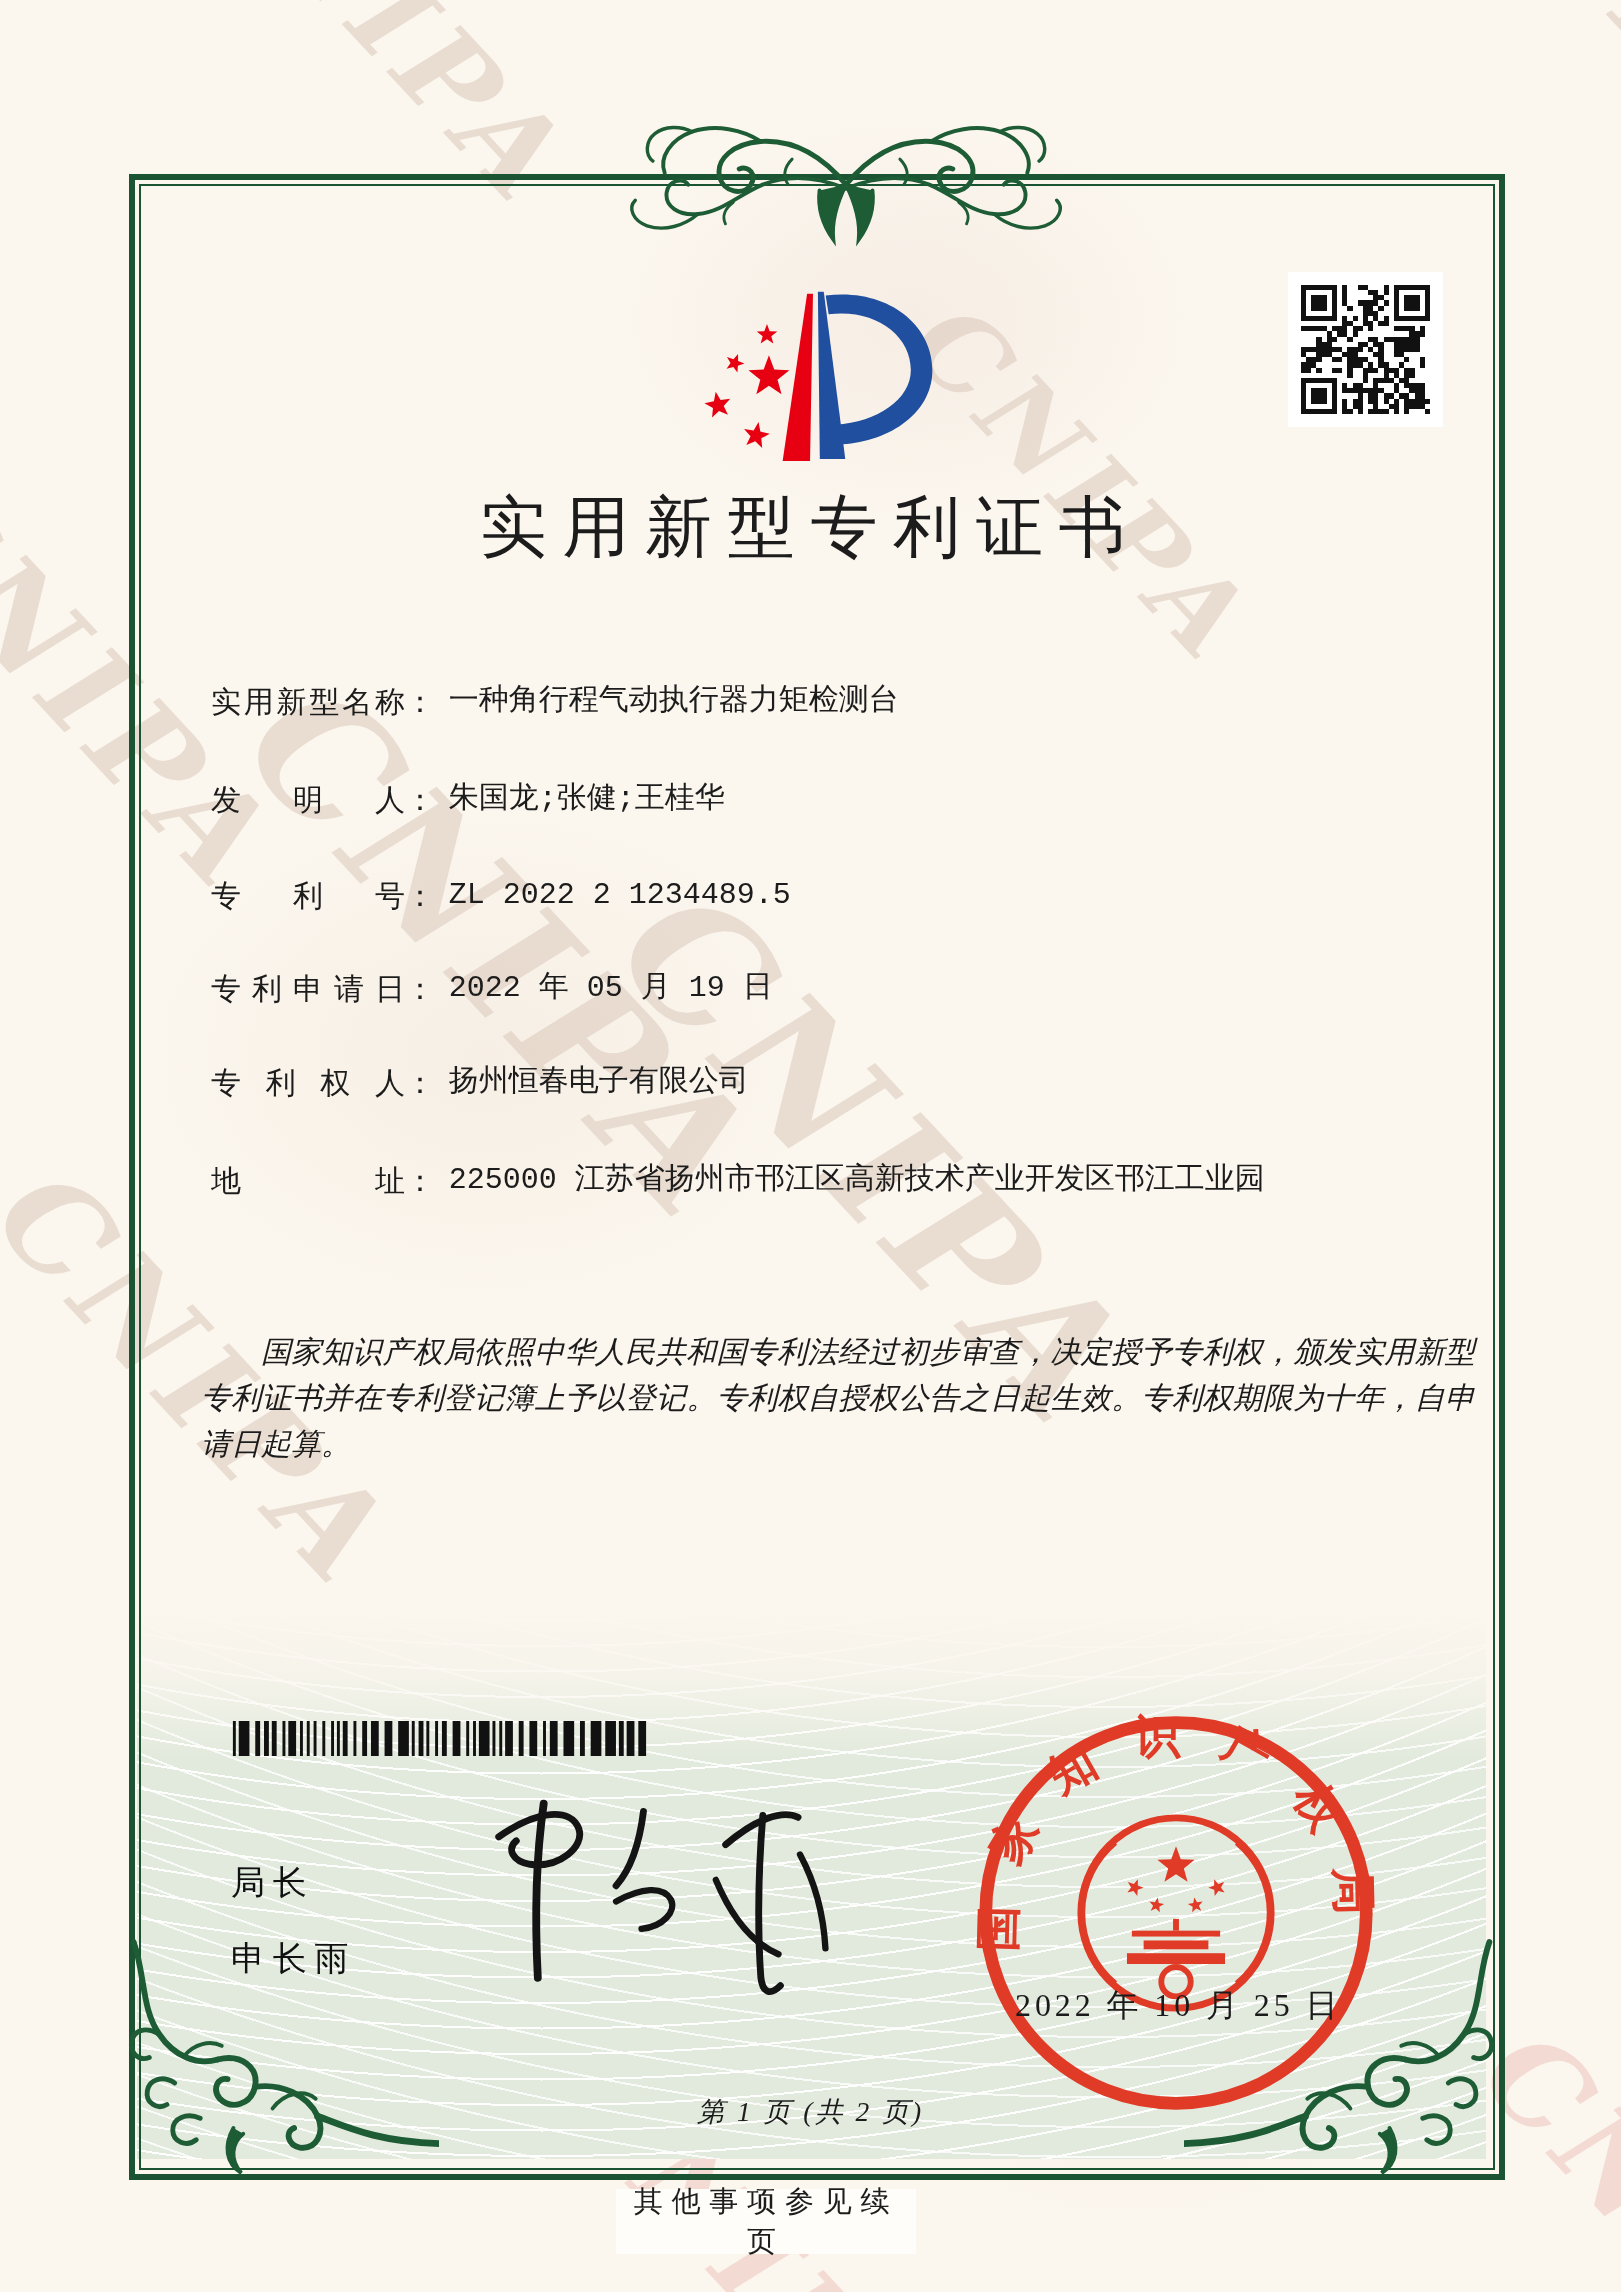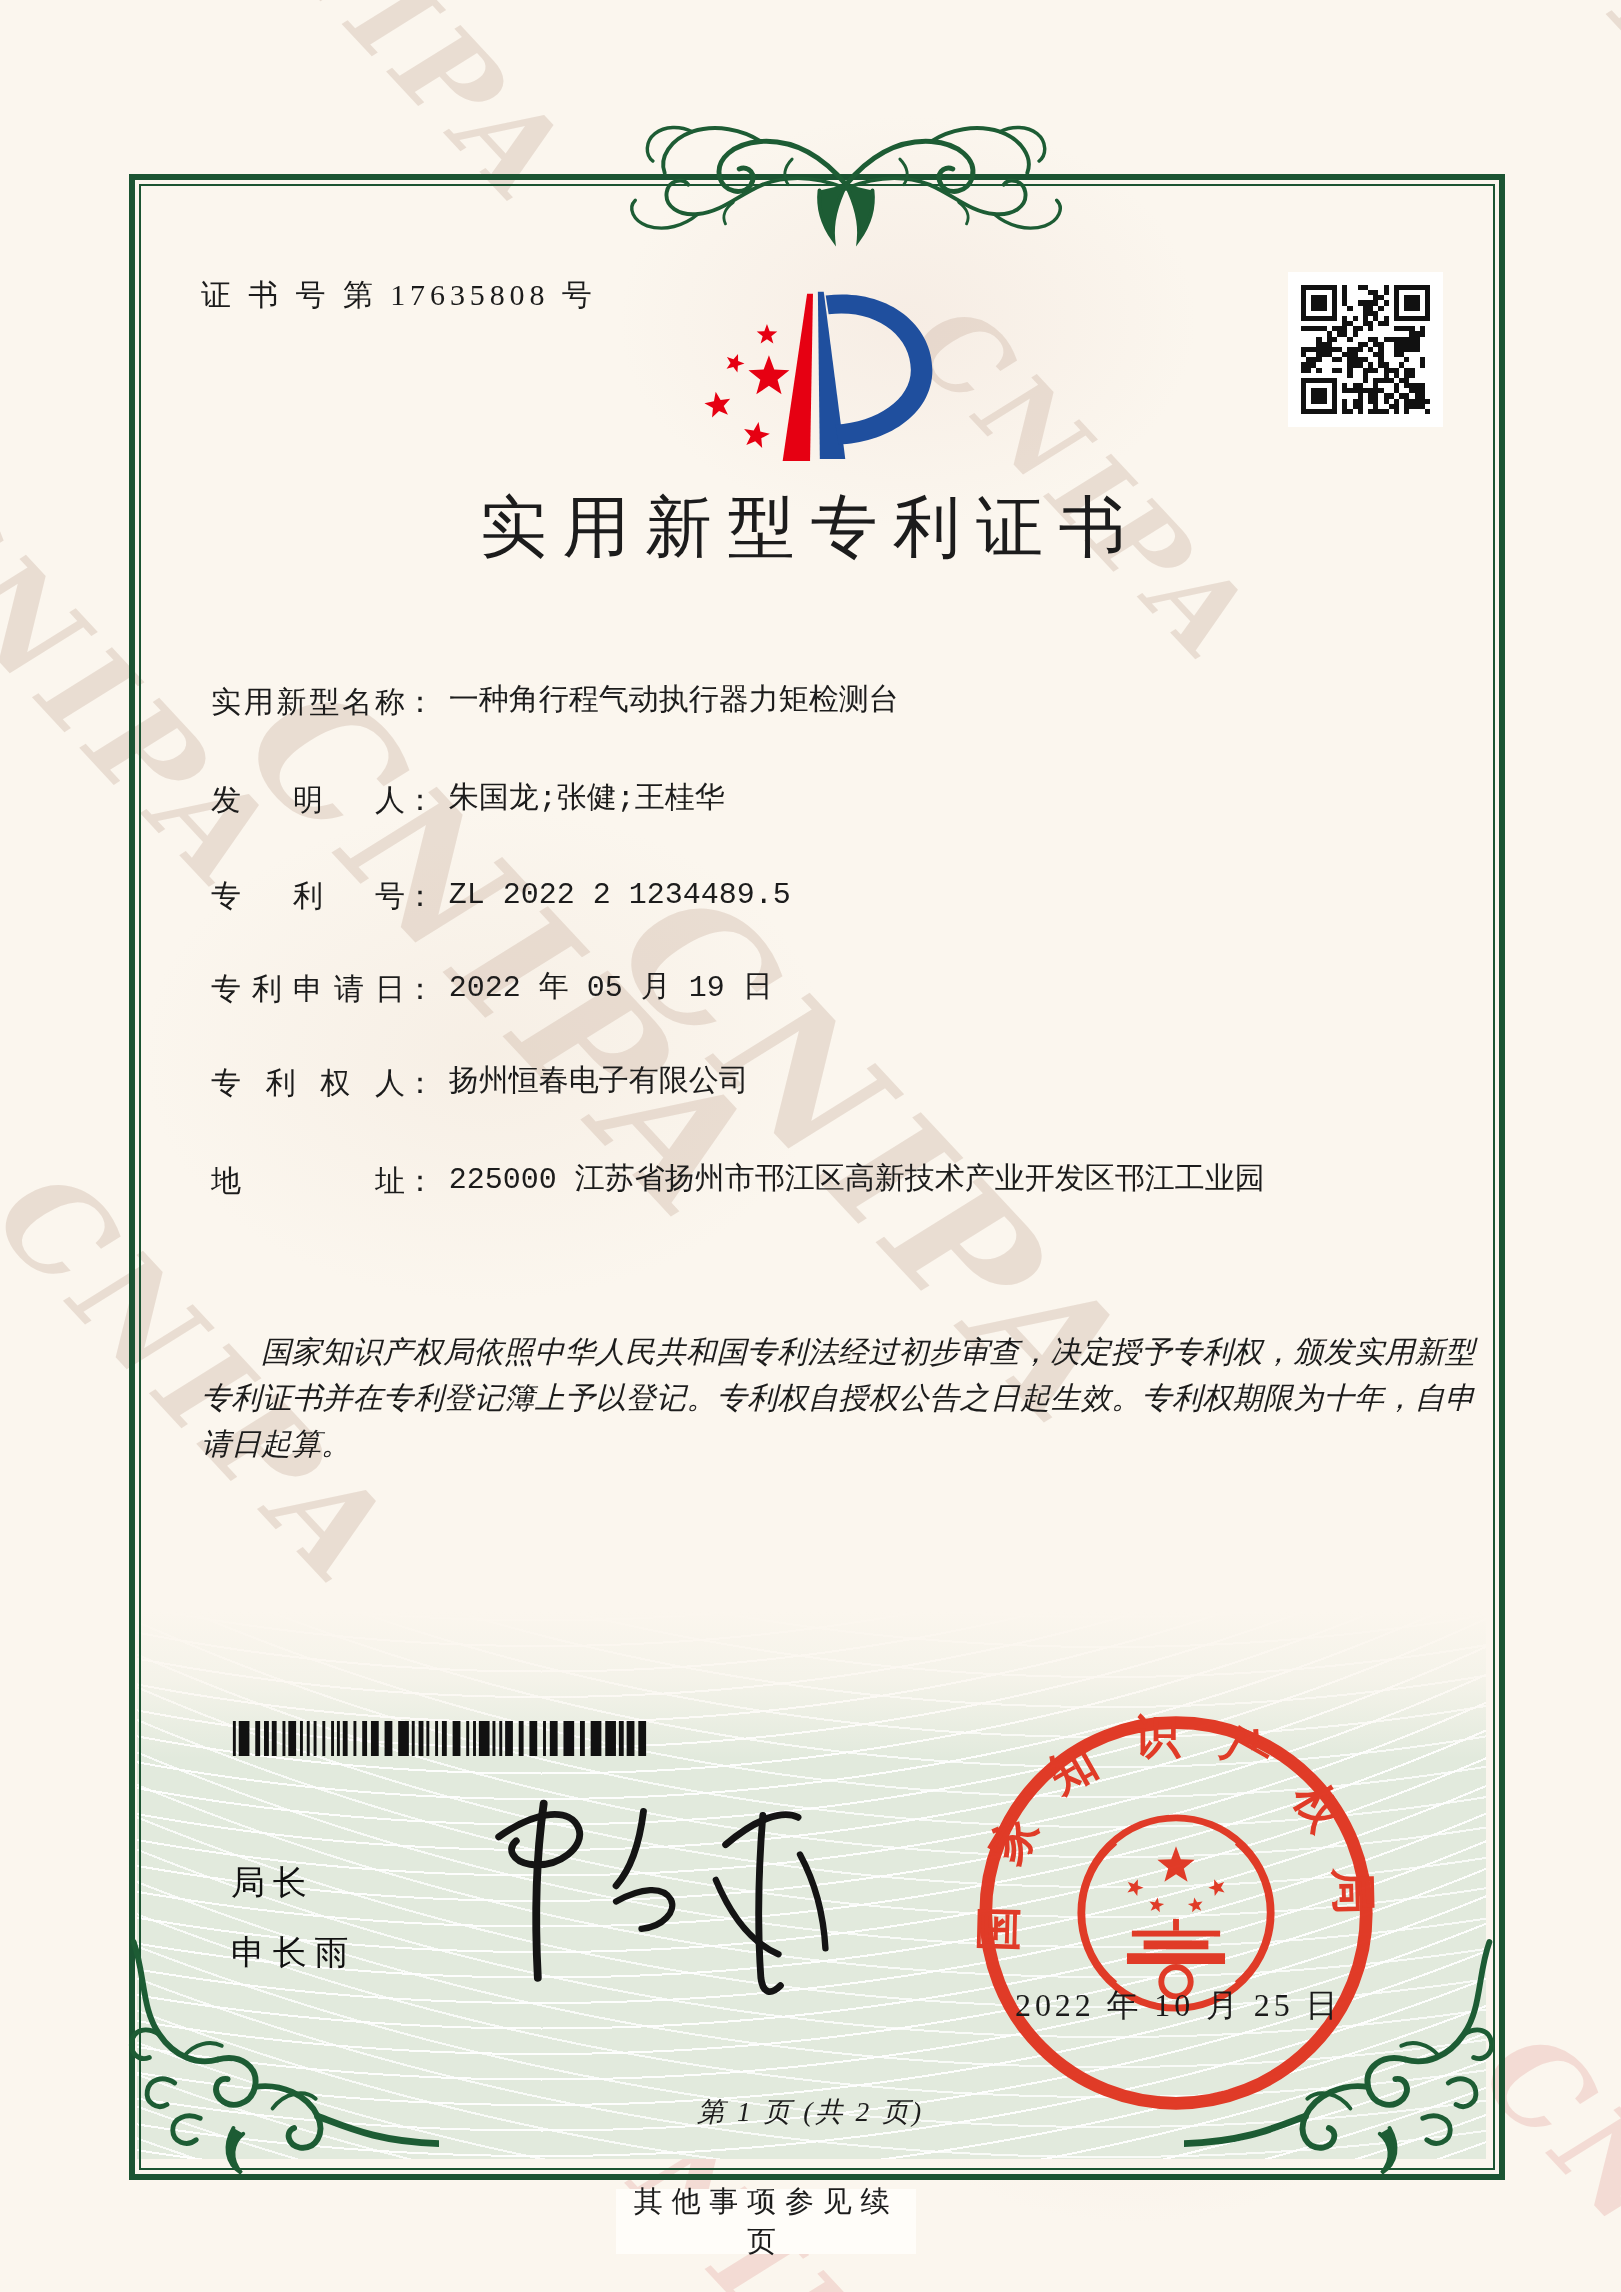--- a/index.html
+++ b/index.html
@@ -70,21 +70,21 @@
   .row.r3{top:966px;} .row.r4{top:1060px;} .row.r5{top:1158px;}
   .grant{position:absolute;left:211px;top:1258px;font-size:30px;z-index:5;white-space:nowrap;}
   .grant .g2{position:absolute;left:627px;top:0;}
   
   .legal{position:absolute;left:201px;top:1329px;width:1274px;z-index:5;}
   .legal p{margin:0;font-size:30px;line-height:46px;text-indent:2em;text-align:justify;font-style:italic;}
   
   .barcode{position:absolute;left:231px;top:1721px;z-index:5;}
   .officer{position:absolute;left:231px;top:1860px;z-index:5;
     font-family:"Liberation Sans","DejaVu Sans",sans-serif;font-size:34px;letter-spacing:7.8px;color:#111;}
-  .officer .name{margin-top:24px;}
+  .officer .name{margin-top:30px;}
   .signature{position:absolute;left:469px;top:1786px;z-index:6;}
   .seal{position:absolute;left:972px;top:1709px;z-index:5;opacity:.96;}
   .seal-date{
     position:absolute;left:1015px;top:1984px;width:314px;z-index:6;
     font-size:32px;letter-spacing:3.9px;color:#1a1a1a;white-space:nowrap;
   }
   .page-info{position:absolute;left:0;top:2094px;width:1621px;text-align:center;font-size:27.4px;letter-spacing:2.9px;z-index:5;font-style:italic;}
   .note-box{
     position:absolute;left:616px;top:2189px;width:300px;height:65px;background:#fffdf9;z-index:5;
     display:flex;align-items:center;justify-content:center;text-align:center;
@@ -148,21 +148,20 @@
       <path d="M60,150 C48,142 34,146 32,158 C30,170 42,178 52,172" stroke-width="5"></path>
       <path d="M142,154 C168,150 196,162 206,184 C214,202 204,218 188,216 C176,214 172,200 182,196" stroke-width="6"></path>
       <path d="M86,186 C72,180 58,186 58,198 C58,210 72,216 82,208" stroke-width="5"></path>
       <path d="M206,184 C238,196 268,210 330,212" stroke-width="7"></path>
       <path d="M120,196 C110,214 112,232 128,242 C116,228 118,212 130,202" stroke-width="4" fill="#1d5c34"></path>
       <path d="M160,176 C172,160 192,156 204,166" stroke-width="4"></path>
       <path d="M70,122 C80,110 96,106 108,112" stroke-width="4"></path>
     </g>
   </svg>
 
-  <div class="cert-no">证 书 号 第 17635808 号</div>
 
   <svg class="logo" width="276" height="214" viewBox="688 268 282 218">
     <g id="logo-stars" fill="#e60012">
         <polygon points="783.0,330.0 785.7,337.3 793.5,337.6 787.4,342.4 789.5,349.9 783.0,345.6 776.5,349.9 778.6,342.4 772.5,337.6 780.3,337.3"></polygon>
         <polygon points="753.4,360.6 753.5,367.7 760.0,370.3 753.3,372.6 752.8,379.6 748.6,373.9 741.7,375.6 745.8,369.9 742.1,363.8 748.8,366.0"></polygon>
         <polygon points="785.0,362.0 790.4,376.5 805.9,377.2 793.8,386.9 797.9,401.8 785.0,393.2 772.1,401.8 776.2,386.9 764.1,377.2 779.6,376.5"></polygon>
         <polygon points="730.6,399.2 735.6,407.7 745.4,406.4 738.8,413.8 743.1,422.7 734.0,418.8 726.9,425.6 727.8,415.8 719.1,411.1 728.8,408.9"></polygon>
         <polygon points="774.4,430.2 776.2,439.9 785.9,442.1 777.2,446.8 778.1,456.6 771.0,449.8 761.9,453.7 766.2,444.8 759.6,437.4 769.4,438.7"></polygon>
       </g>
     <polygon fill="#e60012" points="824,299 830,299 827,470 799,470"></polygon>

